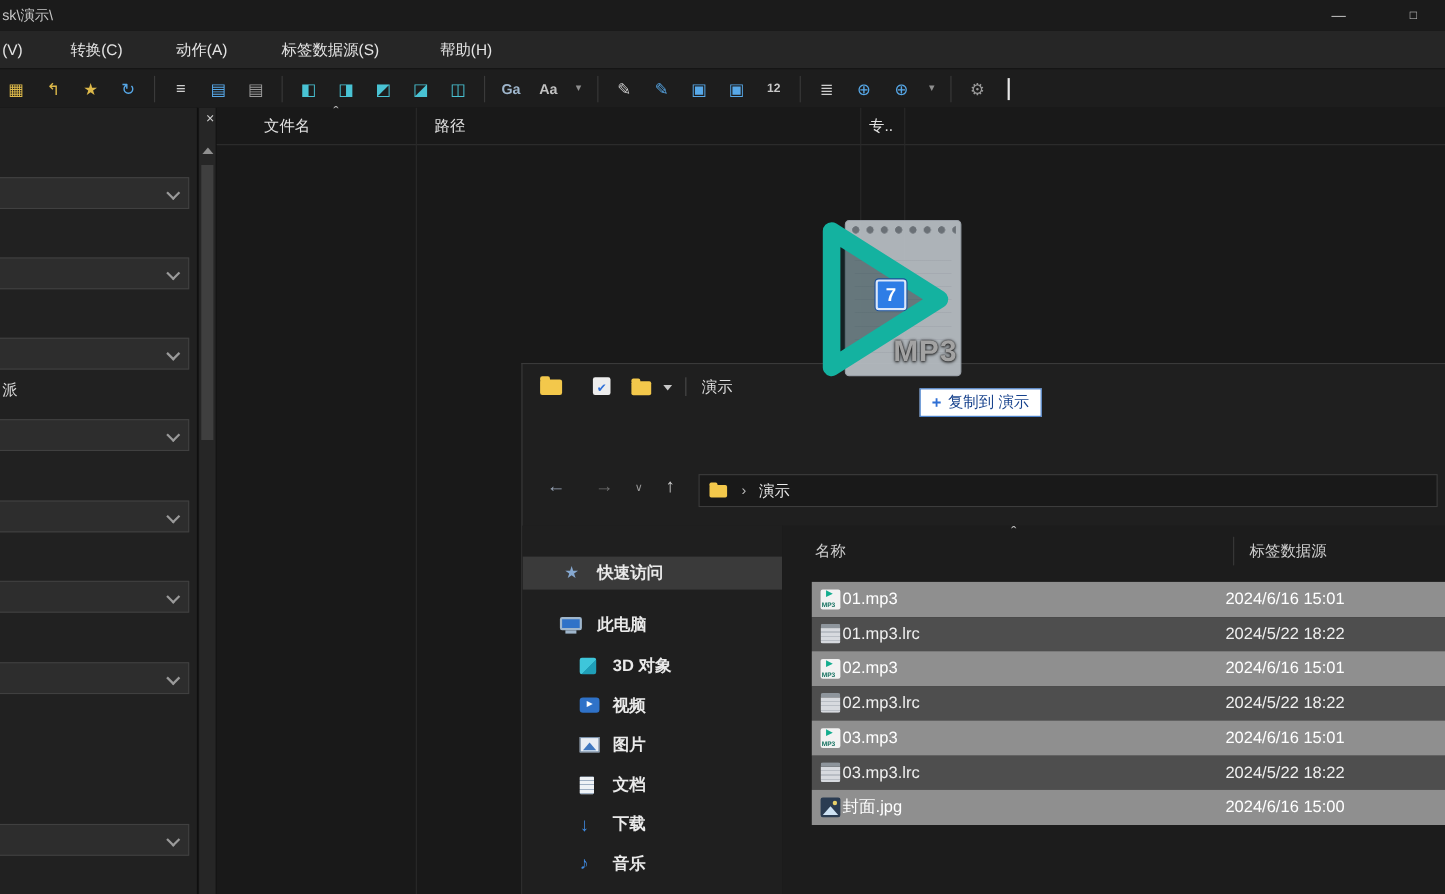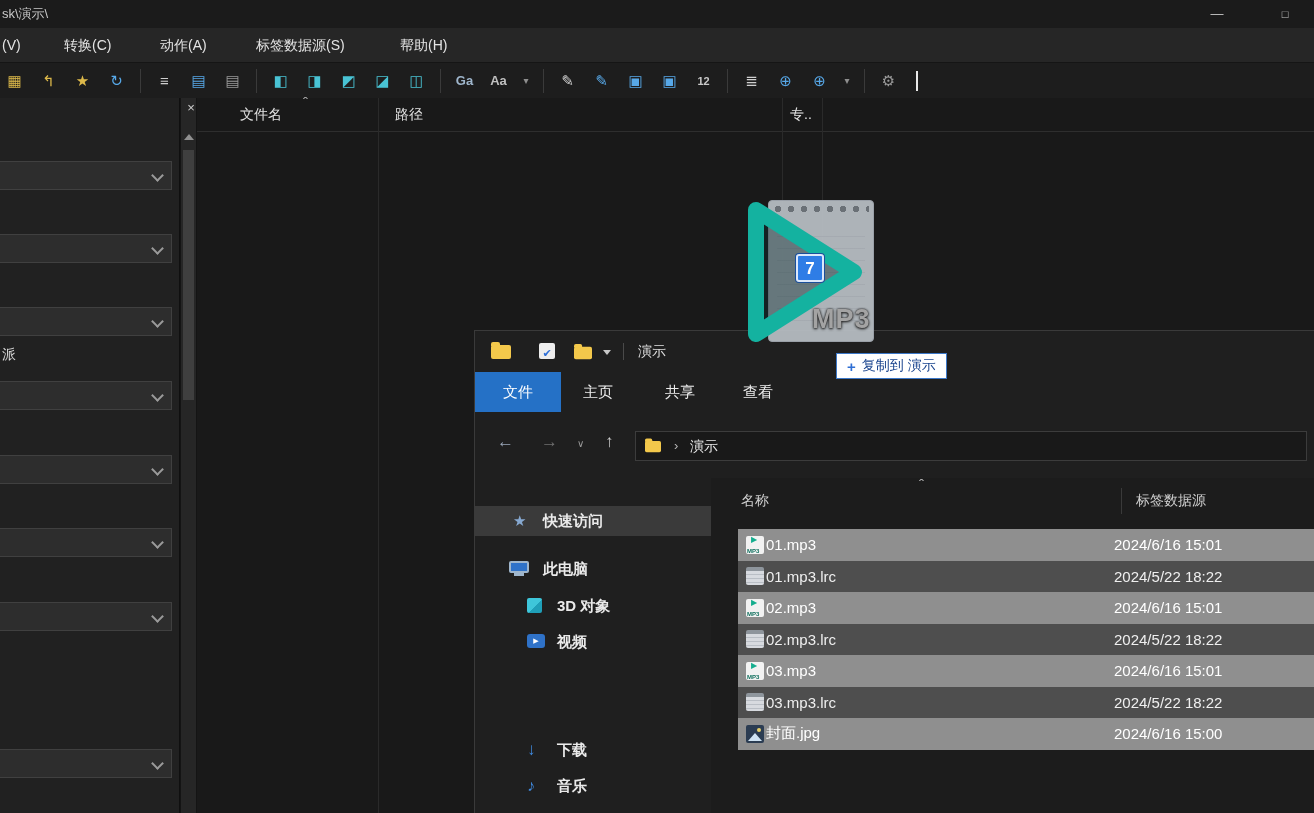--- a/index.html
+++ b/index.html
@@ -231,26 +231,20 @@
 
   <div class="explorer">
     <div class="x-title">
       <div class="fold x-folder"></div>
       <div class="x-qcheck"></div>
       <div class="fold x-qfold"></div>
       <div class="x-qcaret"></div>
       <div class="x-tsep"></div>
       <span class="x-wtitle">演示</span>
     </div>
-    <div class="x-tabs">
-      <div class="x-tab active" style="left:0;width:86px">文件</div>
-      <div class="x-tab" style="left:88px;width:70px">主页</div>
-      <div class="x-tab" style="left:170px;width:70px">共享</div>
-      <div class="x-tab" style="left:250px;width:66px">查看</div>
-    </div>
     <div class="x-nav">
       <span class="x-back">←</span>
       <span class="x-fwd">→</span>
       <span class="x-hist">∨</span>
       <span class="x-up">↑</span>
       <div class="x-addr">
         <div class="fold fold-s"></div>
         <span class="x-crumb-sep">›</span>
         <span class="x-crumb">演示</span>
       </div>
@@ -266,20 +260,28 @@
           <span class="s-lab">此电脑</span>
         </div>
         <div class="s-row child" style="top:113px">
           <span class="s-ico ico-cube"></span>
           <span class="s-lab">3D 对象</span>
         </div>
         <div class="s-row child" style="top:149px">
           <span class="s-ico ico-video"></span>
           <span class="s-lab">视频</span>
         </div>
+        <div class="s-row child" style="top:185px">
+          <span class="s-ico ico-pic"></span>
+          <span class="s-lab">图片</span>
+        </div>
+        <div class="s-row child" style="top:221px">
+          <span class="s-ico ico-doc"></span>
+          <span class="s-lab">文档</span>
+        </div>
         <div class="s-row child" style="top:257px">
           <span class="s-ico ico-down"></span>
           <span class="s-lab">下载</span>
         </div>
         <div class="s-row child" style="top:293px">
           <span class="s-ico ico-music"></span>
           <span class="s-lab">音乐</span>
         </div>
         <div class="s-row child" style="top:329px">
           

